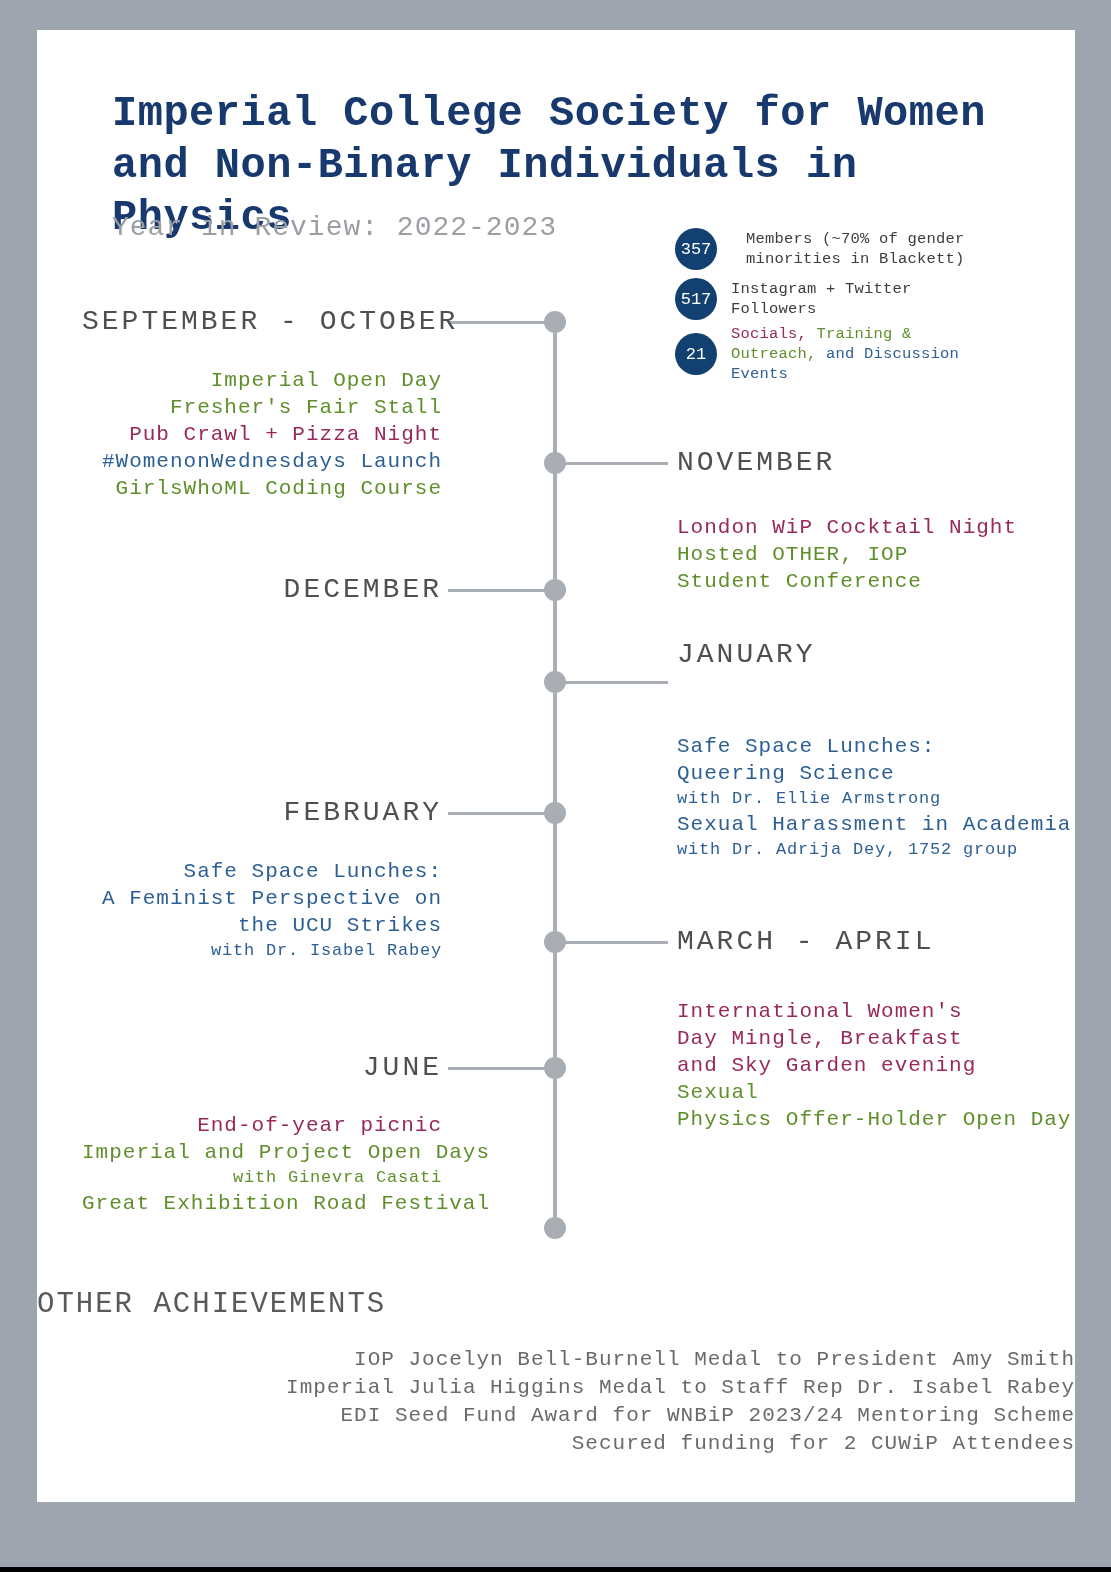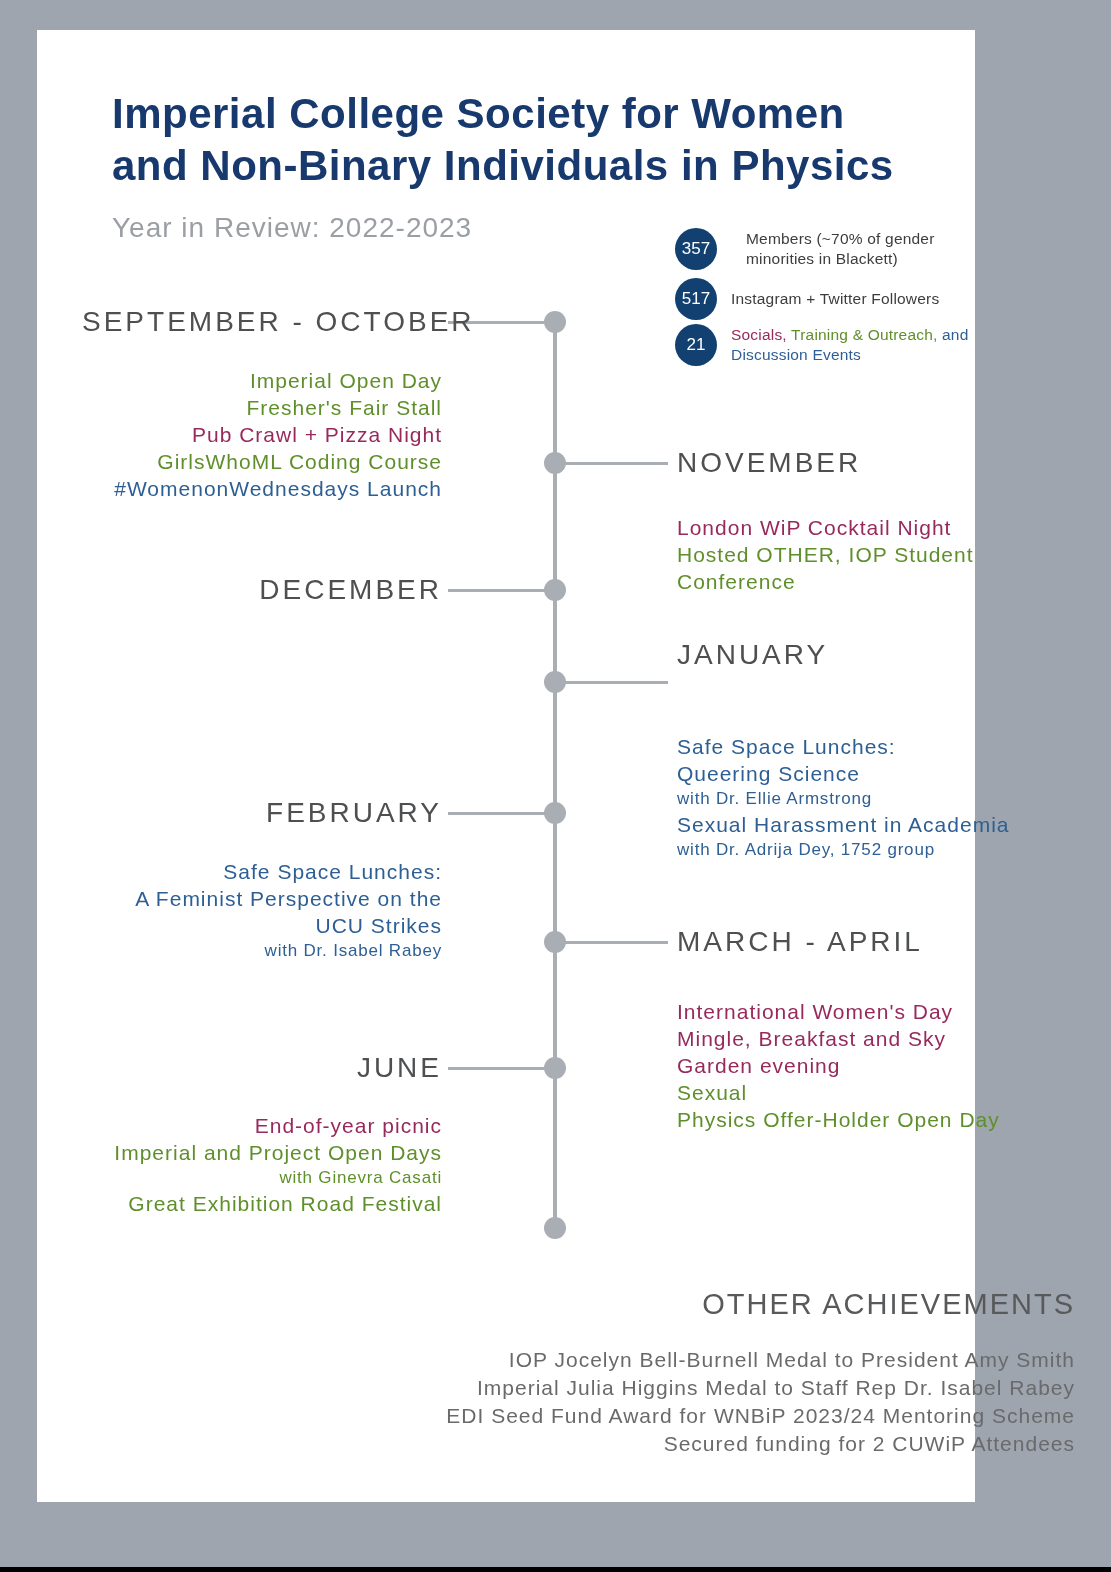--- a/index.html
+++ b/index.html
@@ -9,22 +9,23 @@
     --stat-label-gray:#3c3d3f; --timeline-gray:#a9aeb4;
     --canvas-bg:#9ea5af; --page-bg:#ffffff;
   }
   *{margin:0;padding:0;box-sizing:border-box;}
   html,body{width:1111px;height:1572px;}
   body{
     position:relative; background:var(--canvas-bg); overflow:hidden;
     font-family:"Liberation Sans", sans-serif;
   }
   .page{
-    position:absolute; left:37px; top:30px; width:938px; height:1472px;
+    position:absolute; left:37px; top:30px; width:1038px; height:1472px;
     background:var(--page-bg);
+    font-family:Liberation Mono, monospace;
   }
   .bottom-bar{position:absolute;left:0;top:1567px;width:1111px;height:5px;background:#000;}
 
   .title{
     position:absolute; left:75px; top:58px; width:900px;
     font-size:42px; font-weight:700; line-height:52px;
     color:var(--title-navy); letter-spacing:.5px;
   }
   .subtitle{
     position:absolute; left:75px; top:182px;
@@ -59,21 +60,21 @@
 
   .events{position:absolute; font-size:21px; line-height:27px; letter-spacing:1px;}
   .ev-left{left:45px; width:360px; text-align:right;}
   .ev-right{left:640px; text-align:left;}
   .ev{white-space:nowrap;}
   .ev.wrap{white-space:normal;}
   .ev.small{font-size:17px; line-height:24px; letter-spacing:.8px;}
   .maroon{color:var(--maroon);} .green{color:var(--green);} .blue{color:var(--blue);}
 
   .ach-heading{
-    position:absolute; left:0; top:1258px; width:1038px; text-align:right;
+    position:absolute; left:0; top:1258px; width:1038px; text-align:left;
     font-size:29px; letter-spacing:2px; color:#58595b;
   }
   .ach-items{
     position:absolute; left:0; top:1316px; width:1038px; text-align:right;
     font-size:21px; line-height:28px; letter-spacing:1px; color:var(--body-gray);
   }
 </style>
 </head>
 <body>
 
@@ -115,22 +116,22 @@
   <div class="conn r" style="top:651px"></div>
   <div class="conn l" style="top:782px"></div>
   <div class="conn r" style="top:911px"></div>
   <div class="conn l" style="top:1037px"></div>
 
   <div class="month-h mh-left" style="top:275px">SEPTEMBER - OCTOBER</div>
   <div class="events ev-left" style="top:337px">
     <div class="ev green">Imperial Open Day</div>
     <div class="ev green">Fresher's Fair Stall</div>
     <div class="ev maroon">Pub Crawl + Pizza Night</div>
+    <div class="ev blue">#WomenonWednesdays Launch</div>
     <div class="ev green">GirlsWhoML Coding Course</div>
-    <div class="ev blue">#WomenonWednesdays Launch</div>
   </div>
 
   <div class="month-h mh-right" style="top:416px">NOVEMBER</div>
   <div class="events ev-right" style="top:484px; width:340px">
     <div class="ev maroon">London WiP Cocktail Night</div>
     <div class="ev green wrap">Hosted OTHER, IOP Student Conference</div>
   </div>
 
   <div class="month-h mh-left" style="top:543px">DECEMBER</div>
 

